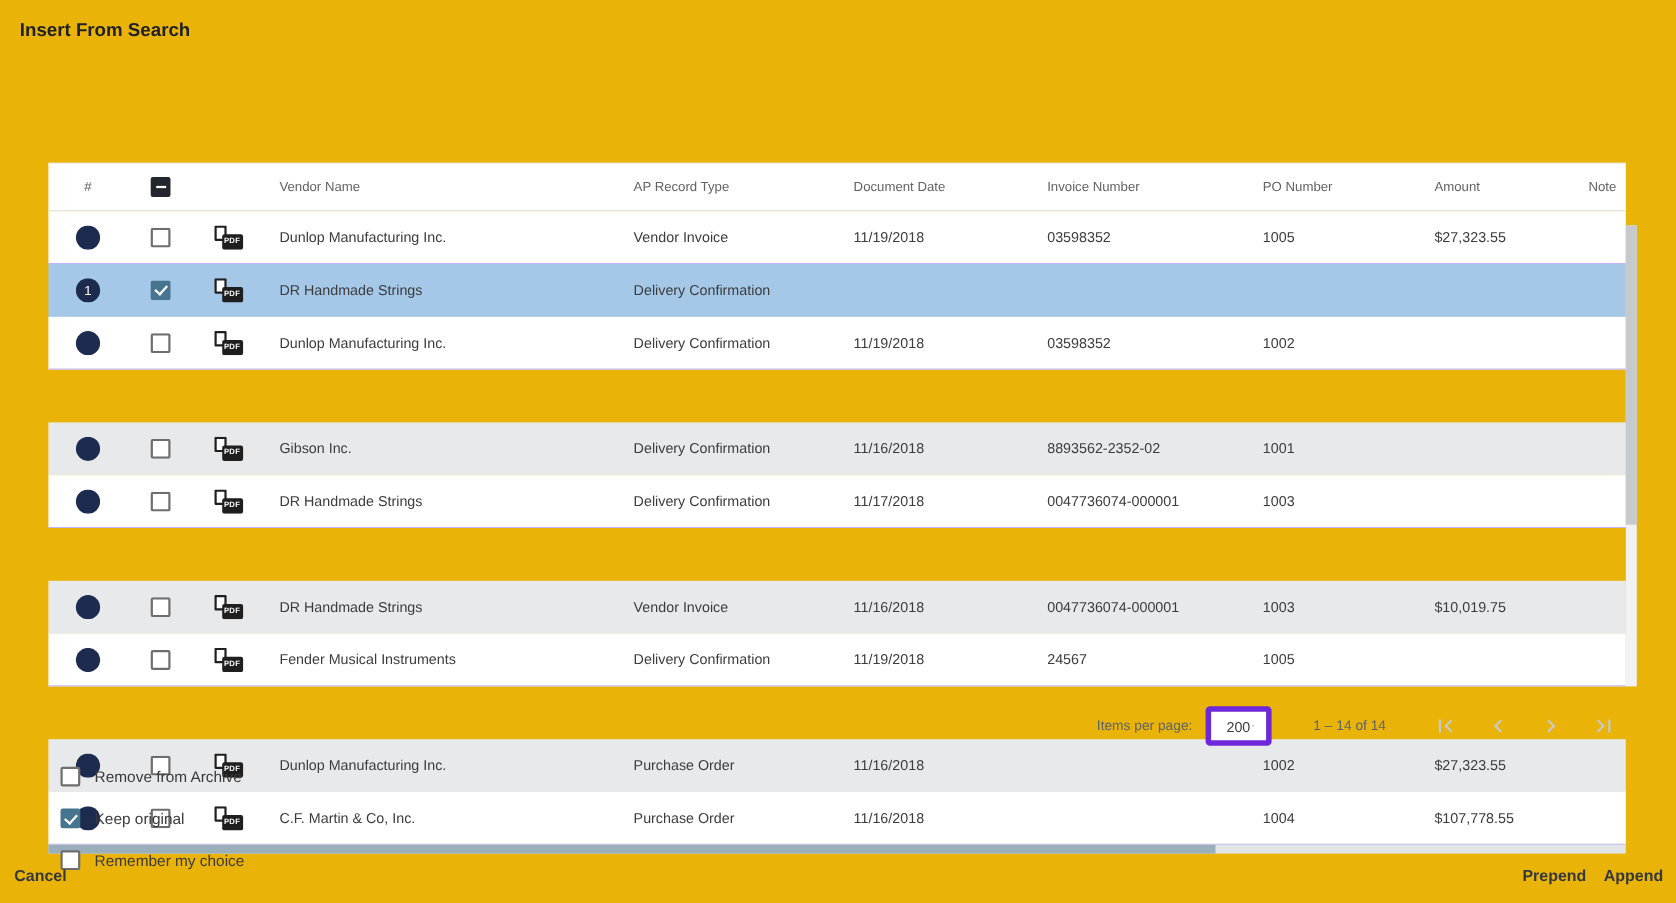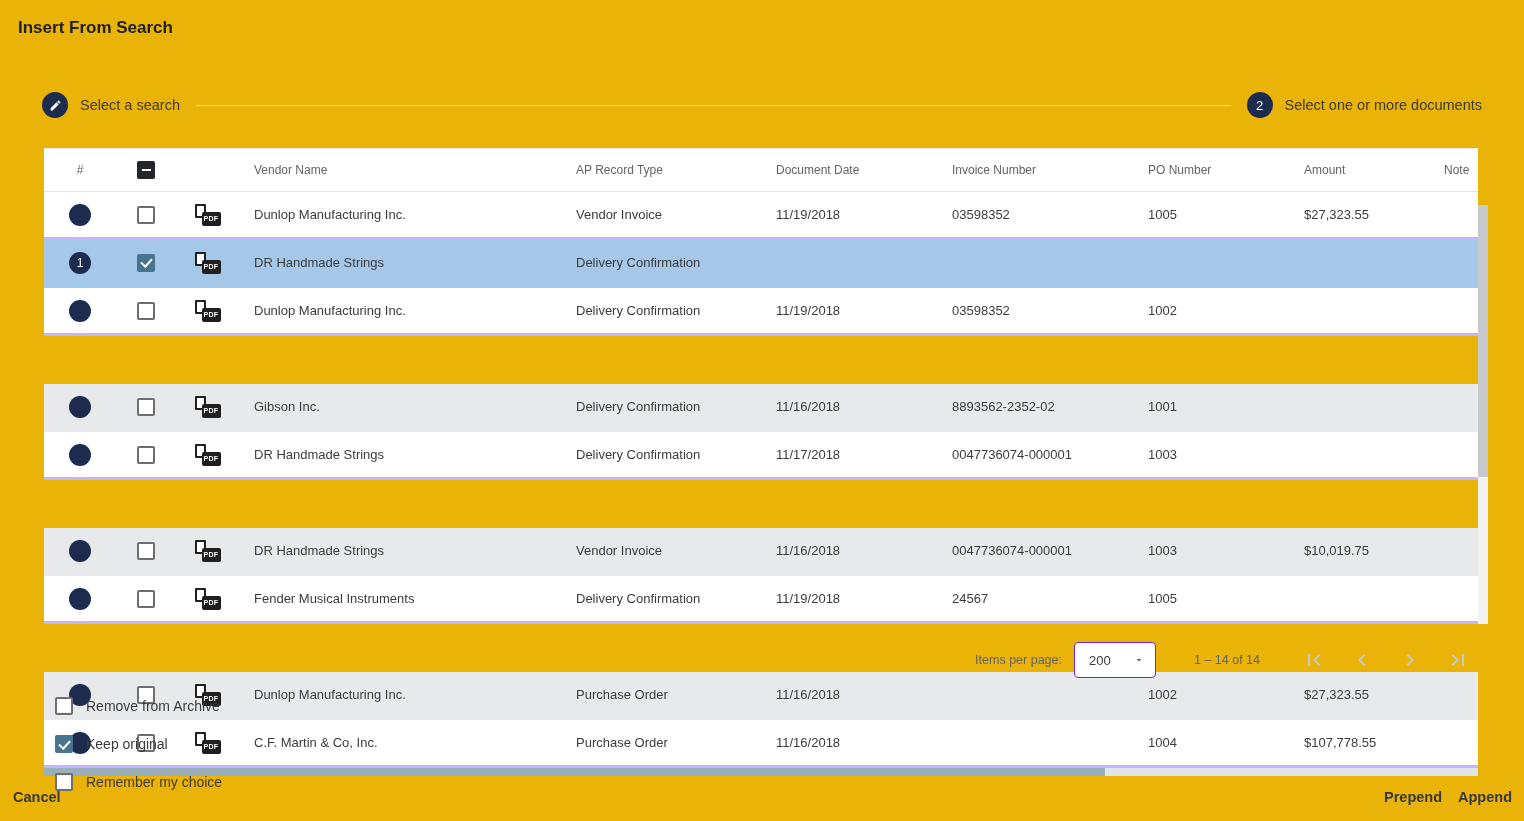--- a/index.html
+++ b/index.html
@@ -13,21 +13,21 @@
   .stepper { position:absolute; left:42px; right:42px; top:92px; height:26px; display:flex; align-items:center; }
   .step-circle { width:26px; height:26px; border-radius:50%; background:var(--step,#1d2b4f); color:#fff;
     display:flex; align-items:center; justify-content:center; font-size:13px; flex:0 0 auto; }
   .step-circle svg { width:13px; height:13px; fill:#fff; }
   .step-label { margin:0 16px 0 12px; font-size:14.5px; color:#3c3c3c; white-space:nowrap; }
   .step-line { flex:1; height:1px; background:#dcdcdc; margin-right:16px; }
 
   
   .table { position:absolute; left:44px; top:148px; width:1434px; }
   .trow { display:grid; grid-template-columns:72px 60px 62px 322px 200px 176px 196px 156px 140px minmax(0,1fr);
-    align-items:center; height:48px; background:#fff; border-bottom:3px solid #c4b5fd; }
+    align-items:center; height:48px; background:#fff; border-bottom:1px solid #c4b5fd; }
   .thead { height:44px; border-top:1px solid #ececec; border-bottom:1px solid #e3e3e3; }
   .trow.alt { background:#e8e9eb; border-bottom-color:#e8e9eb;margin-top:48px; }
   .trow.selected { background:var(--selected,#a5c7e8); border-bottom-color:var(--selected,#a5c7e8); }
   .cell { font-size:13px; color:#3c3c3c; padding-left:16px; white-space:nowrap; overflow:hidden; }
   .c-index, .c-check, .c-pdf { padding-left:0; display:flex; justify-content:center; align-items:center; }
   .th { font-size:12px; color:#636363; }
 
   
   .cb { width:18px; height:18px; border:2px solid #6e6e6e; border-radius:2px; display:inline-block;
     position:relative; background:#fff; cursor:pointer; flex:0 0 auto; }
@@ -51,21 +51,21 @@
   
   .hscroll { height:8px; background:#e2e5e8; position:relative; }
   .hscroll .thumb { position:absolute; left:0; top:0; height:100%; width:74%; background:#9bafbb; }
   .vscroll { position:absolute; left:1478px; top:205px; width:10px; height:419px; background:#f2f2f2; }
   .vscroll .thumb { position:absolute; left:0; top:0; width:100%; height:272px; background:#c6cacd; }
 
   
   .paginator { position:absolute; top:638px; left:44px; width:1434px; height:44px;
     display:flex; align-items:center; justify-content:flex-end; }
   .pgl { font-size:12.5px; color:#5f6368; margin-right:12px; }
-  .pgselect { width:82px; height:36px; border:1px solid #6d28d9; border-radius:4px; background:#fff;
+  .pgselect { width:60px; height:36px; border:5px solid #6d28d9; border-radius:4px; background:#fff;
     display:flex; align-items:center; justify-content:space-between; padding:0 10px 0 14px;
     font-size:13px; color:#3c3c3c; margin-right:38px; cursor:pointer; }
   .pgselect svg { width:12px; height:12px; fill:#5f6368; }
   .pgrange { font-size:12.5px; color:#5f6368; margin-right:42px; }
   .pgnav { display:flex; align-items:center; gap:24px; margin-right:8px; }
   .pgnav .navbtn { width:24px; height:24px; display:flex; align-items:center; justify-content:center; cursor:default; }
   .pgnav svg { width:24px; height:24px; fill:#c9c9c9; }
 
   
   .options { position:absolute; left:55px; top:697px; display:flex; align-items:flex-start; gap:20px;flex-direction:column; }
@@ -77,33 +77,20 @@
   .footer-right { position:absolute; right:12px; top:789px; display:flex; gap:16px; }
   .footer-right .act { font-size:14.5px; font-weight:700; color:#35383c; cursor:pointer; }
 </style>
 </head>
 <body>
 
 <div class="dialog">
 
   <div class="title">Insert From Search</div>
 
-  <div class="stepper">
-    <div class="step-circle">
-      <svg viewBox="0 0 24 24">
-          <path d="M3 17.25V21h3.75L17.8 9.94l-3.75-3.75L3 17.25zM20.71 7.04a1 1 0 0 0 0-1.41l-2.34-2.34a1 1 0 0 0-1.41 0l-1.83 1.83 3.75 3.75 1.83-1.83z"></path>
-        </svg>
-    </div>
-    <div class="step-label">Select a search</div>
-    <div class="step-line"></div>
-    <div class="step-circle">
-      <span>2</span>
-    </div>
-    <div class="step-label" style="margin-right:0;">Select one or more documents</div>
-  </div>
 
   <div class="table">
     <div class="trow thead">
       <div class="cell c-index th">#</div>
       <div class="cell c-check">
         <span class="cb indeterminate"></span>
       </div>
       <div class="cell c-pdf"></div>
       <div class="cell th">Vendor Name</div>
       <div class="cell th">AP Record Type</div>

